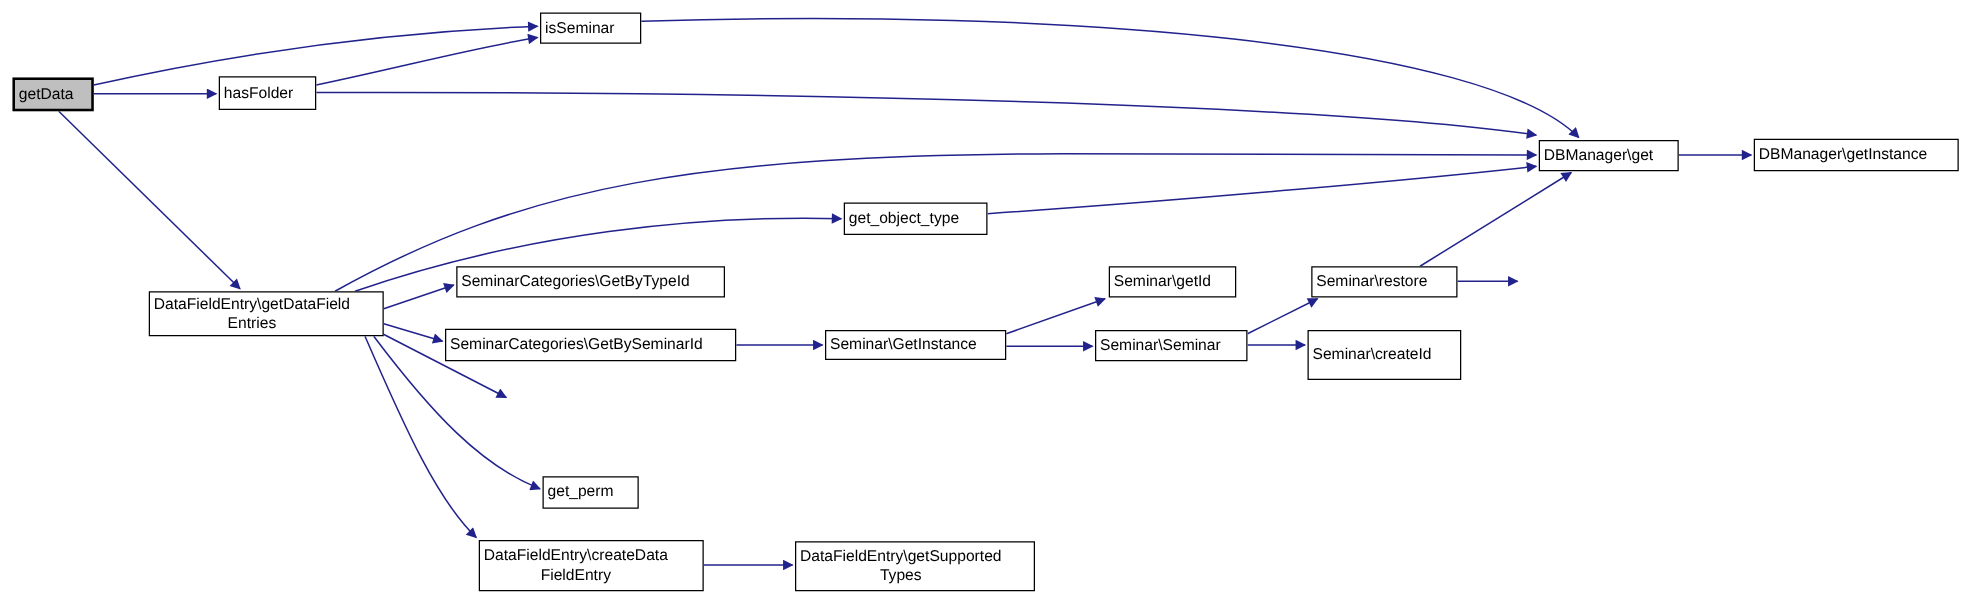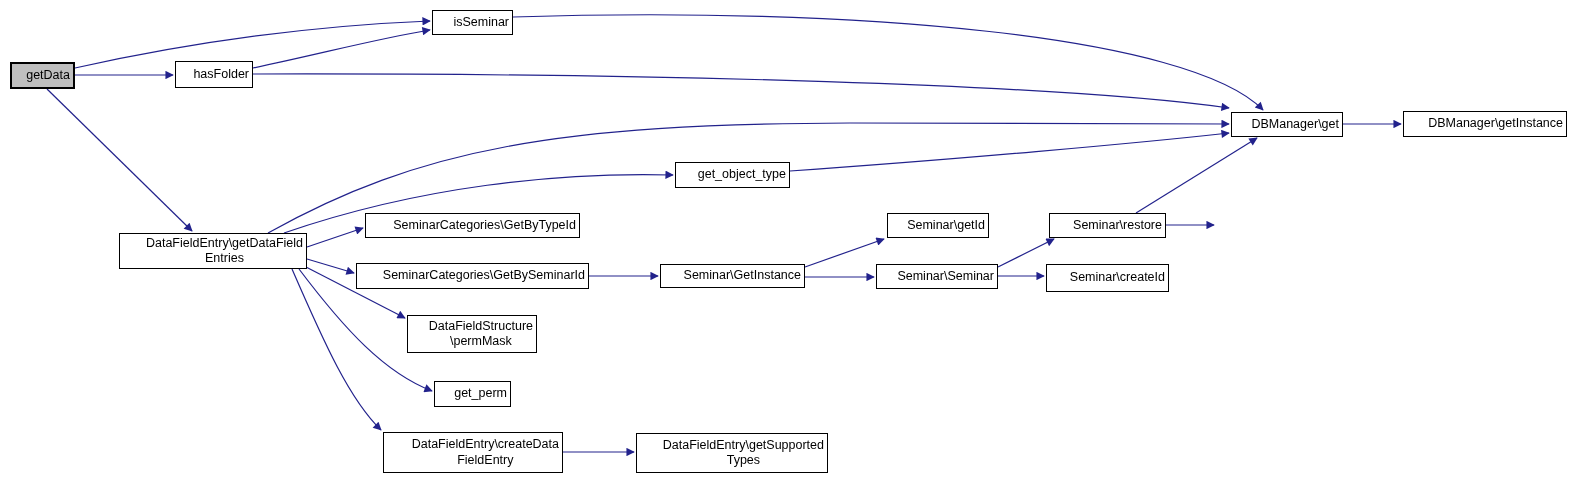--- a/index.html
+++ b/index.html
@@ -7,21 +7,21 @@
     width:1572px;height:479px;position:relative;overflow:hidden;
     background:var(--background,#fff);
     font-family:"Liberation Sans","DejaVu Sans",sans-serif;
   }
   .canvas{position:absolute;left:0;top:0;width:1572px;height:479px;}
   svg.edges{position:absolute;left:0;top:0;pointer-events:none;}
   svg.edges path.e{stroke:var(--edge,#22228c);stroke-width:1.2;fill:none;}
   #arrowhead path{fill:var(--edge,#22228c);stroke:none;}
   .node{
     position:absolute;box-sizing:border-box;
-    display:flex;align-items:center;justify-content:flex-end;
+    display:flex;align-items:center;justify-content:flex-start;
     background:var(--node-fill,#fff);
     border:1px solid var(--node-border,#000);
     color:var(--text,#000);
     font-size:12.5px;line-height:1.22;text-align:center;
     cursor:pointer;
   }
   .node.root{background:var(--root-fill,#bfbfbf);border-width:2px;}
   .lbl{white-space:pre-line;padding:0 3px;}
 </style>
 </head>
@@ -72,24 +72,20 @@
   <div class="node" style="left:365px;top:213px;width:215px;height:25px">
     <span class="lbl">SeminarCategories\GetByTypeId</span>
   </div>
   <div class="node" style="left:119px;top:233px;width:188px;height:36px">
     <span class="lbl">DataFieldEntry\getDataField
 Entries</span>
   </div>
   <div class="node" style="left:356px;top:263px;width:233px;height:26px">
     <span class="lbl">SeminarCategories\GetBySeminarId</span>
   </div>
-  <div class="node" style="left:407px;top:315px;width:130px;height:38px">
-    <span class="lbl">DataFieldStructure
-\permMask</span>
-  </div>
   <div class="node" style="left:434px;top:381px;width:77px;height:26px">
     <span class="lbl">get_perm</span>
   </div>
   <div class="node" style="left:383px;top:432px;width:180px;height:41px">
     <span class="lbl">DataFieldEntry\createData
 FieldEntry</span>
   </div>
   <div class="node" style="left:636px;top:433px;width:192px;height:40px">
     <span class="lbl">DataFieldEntry\getSupported
 Types</span>
@@ -99,21 +95,21 @@
   </div>
   <div class="node" style="left:660px;top:264px;width:145px;height:24px">
     <span class="lbl">Seminar\GetInstance</span>
   </div>
   <div class="node" style="left:887px;top:213px;width:102px;height:25px">
     <span class="lbl">Seminar\getId</span>
   </div>
   <div class="node" style="left:876px;top:264px;width:122px;height:25px">
     <span class="lbl">Seminar\Seminar</span>
   </div>
-  <div class="node" style="left:1046px;top:264px;width:123px;height:28px">
+  <div class="node" style="left:1046px;top:264px;width:123px;height:40px">
     <span class="lbl">Seminar\createId</span>
   </div>
   <div class="node" style="left:1049px;top:213px;width:117px;height:25px">
     <span class="lbl">Seminar\restore</span>
   </div>
   <div class="node" style="left:1231px;top:112px;width:112px;height:25px">
     <span class="lbl">DBManager\get</span>
   </div>
   <div class="node" style="left:1403px;top:111px;width:164px;height:26px">
     <span class="lbl">DBManager\getInstance</span>

